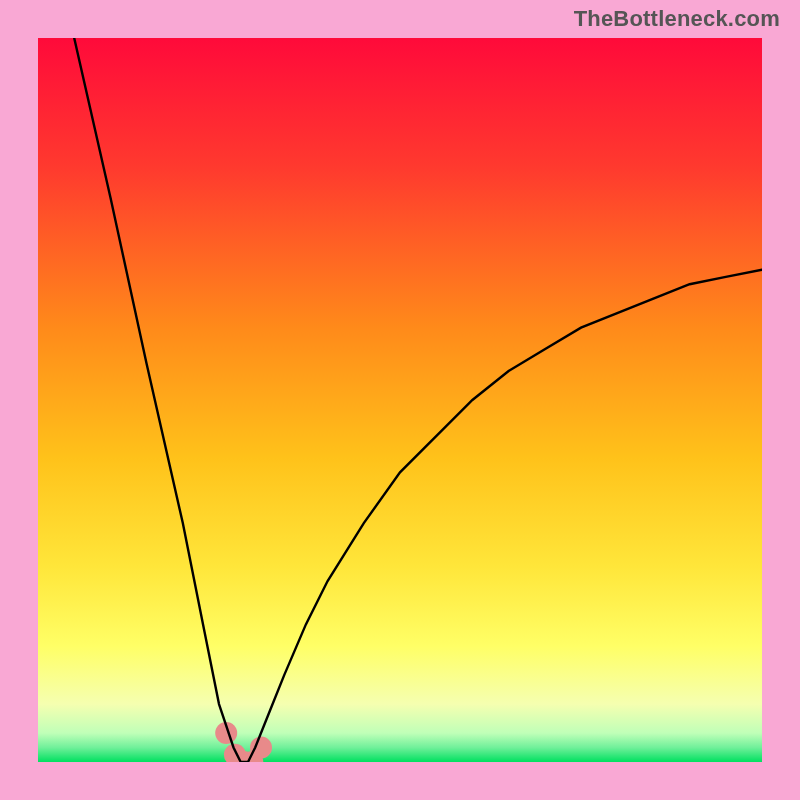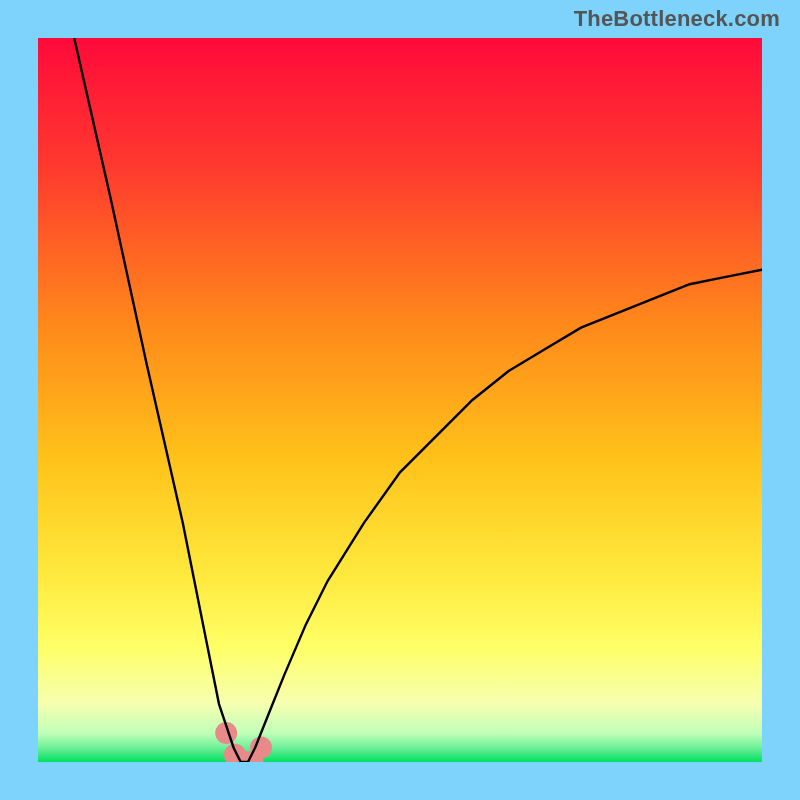--- a/index.html
+++ b/index.html
@@ -8,21 +8,21 @@
     width: 800px;
     height: 800px;
     overflow: hidden;
     background: #000;
     font-family: Arial, Helvetica, sans-serif;
   }
   .frame {
     position: absolute;
     top: 0; left: 0;
     width: 800px; height: 800px;
-    background: #7dd3fc;
+    background: #f9a8d4;
   }
   .plot {
     position: absolute;
     top: 38px;
     left: 38px;
     width: 724px;
     height: 724px;
     overflow: hidden;
   }
   .watermark {

